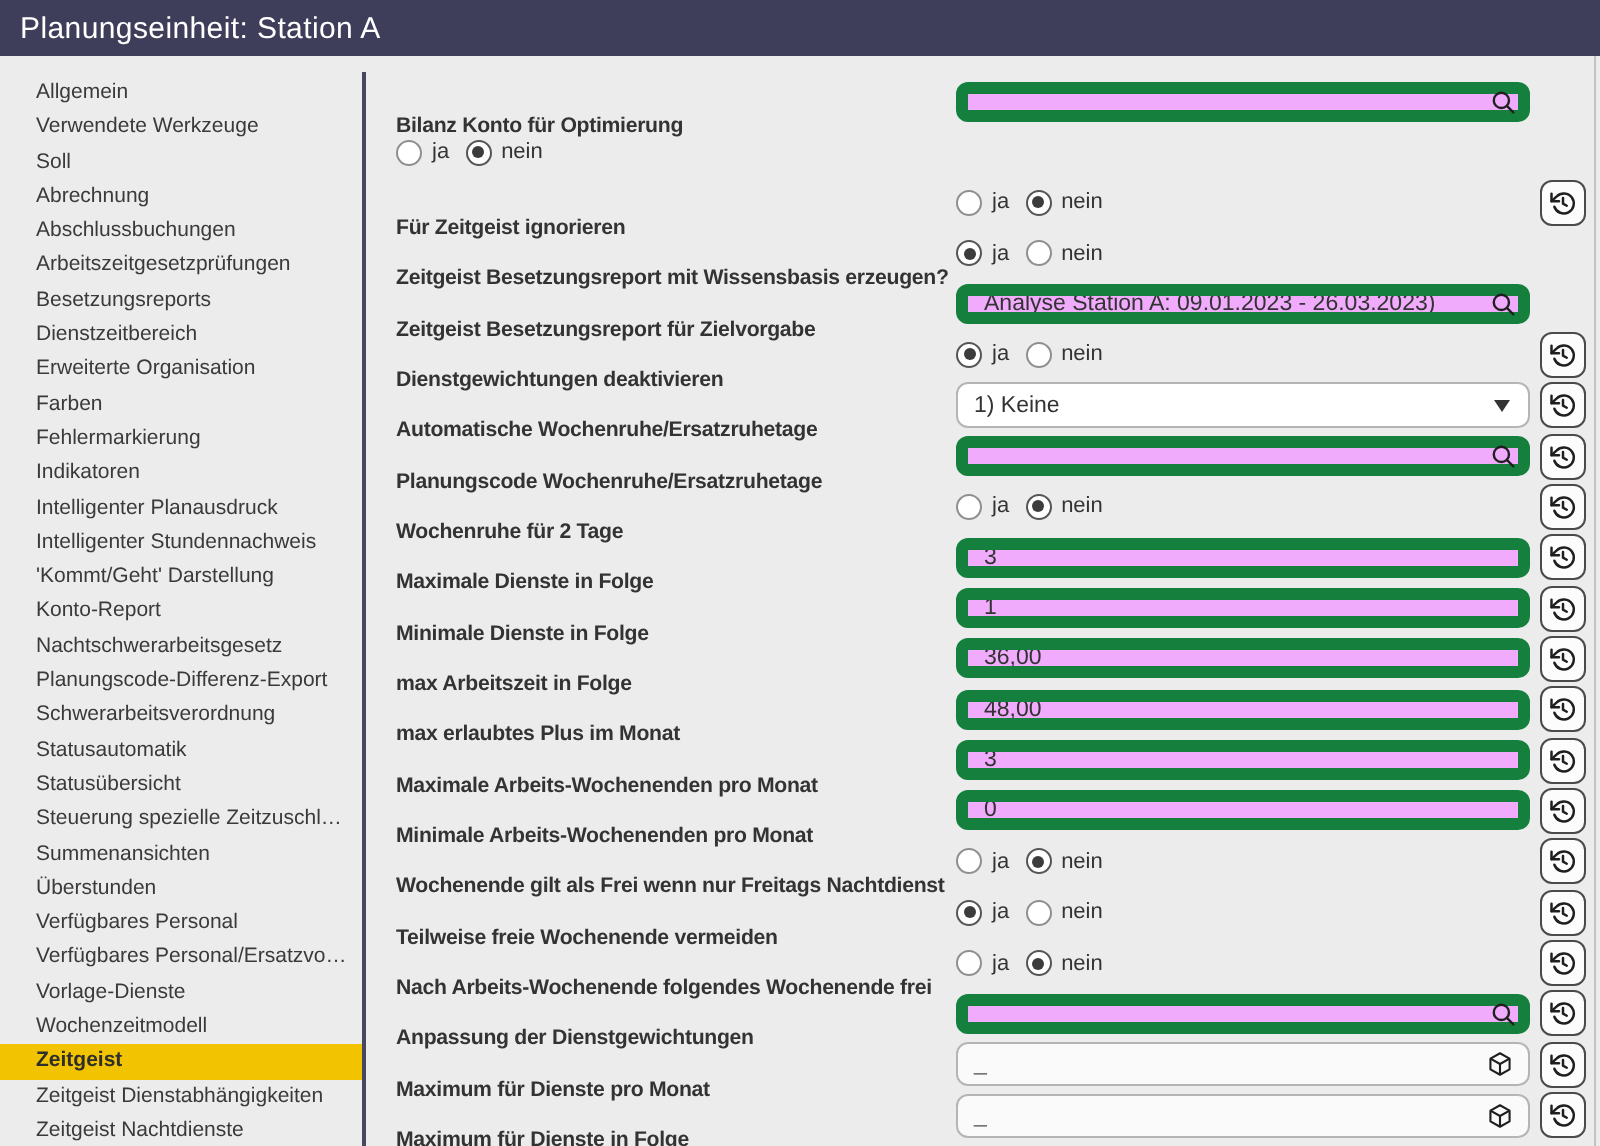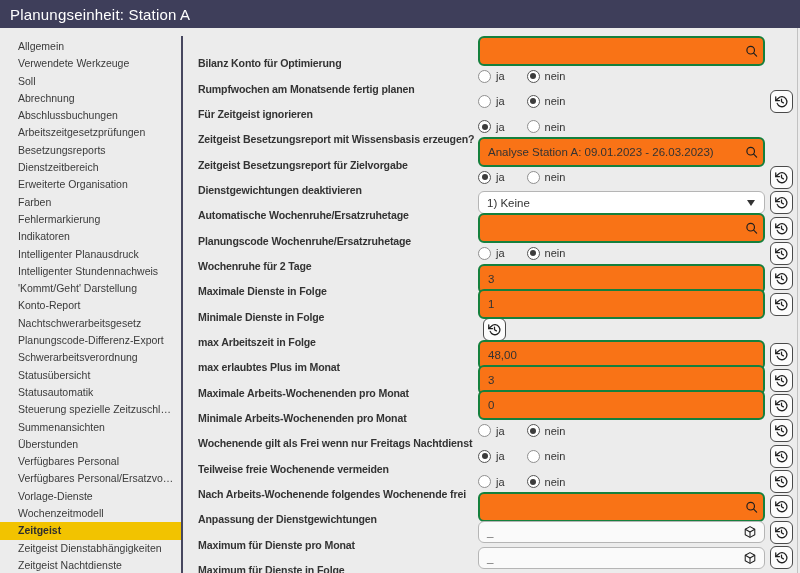--- a/index.html
+++ b/index.html
@@ -18,35 +18,35 @@
   .side-item.selected{background:#F2C300;font-weight:700;color:#2e2e2e;}
 
   .main{flex:1;padding:10px 0 0 15px;}
   .row{display:flex;align-items:center;height:25.35px;}
   .row-label{width:280px;flex:0 0 280px;font-size:10.6px;font-weight:600;color:#333;
     letter-spacing:-0.15px;white-space:nowrap;overflow:hidden;margin-top:25px;}
   .row-control{width:287px;flex:0 0 287px;position:relative;display:flex;align-items:center;}
   .row-reset{flex:0 0 33px;display:flex;align-items:center;justify-content:center;}
 
   .inputbox{position:relative;width:100%;display:flex;align-items:center;}
-  .fld{width:100%;height:30px;border:2px solid #15803d;border-radius:6px;background:#f97316;
+  .fld{width:100%;height:20px;border:6px solid #15803d;border-radius:6px;background:#f0abfc;
     padding:0 26px 0 8px;font-size:11.5px;color:#333;font-family:inherit;outline:none;}
   .fld.plain{padding-right:8px;}
   .input-icon{position:absolute;right:7px;top:50%;transform:translateY(-50%);display:flex;cursor:pointer;}
 
   .selectbox{width:100%;height:23px;border:1px solid #B5B5B5;border-radius:6px;background:#fff;
     display:flex;align-items:center;padding:0 22px 0 8px;font-size:11.5px;color:#333;
     position:relative;cursor:pointer;}
   .caret{position:absolute;right:9px;top:50%;margin-top:-2.5px;width:0;height:0;
     border-left:4.5px solid transparent;border-right:4.5px solid transparent;border-top:6px solid #333;}
 
   .lockedbox{width:100%;height:22px;border:1px solid #B5B5B5;border-radius:6px;background:#FAFAFA;
     display:flex;align-items:center;padding:0 24px 0 8px;font-size:11.5px;color:#666;position:relative;}
 
-  .radio-group{display:flex;align-items:center;gap:22px;font-size:11px;color:#333;}
+  .radio-group{display:flex;align-items:center;gap:8px;font-size:11px;color:#333;}
   .radio-opt{display:flex;align-items:center;gap:5px;cursor:pointer;}
   .radio{width:13px;height:13px;border:1px solid #8F8F8F;border-radius:50%;background:#fff;position:relative;}
   .radio.checked{border-color:#555;}
   .radio.checked::after{content:"";position:absolute;left:2.5px;top:2.5px;width:6px;height:6px;
     border-radius:50%;background:#3C3C3C;}
 
   .reset-btn{width:23px;height:23px;border:1.6px solid #4A4A4A;border-radius:6px;background:#FCFCFC;
     display:flex;align-items:center;justify-content:center;padding:0;cursor:pointer;}
 
   .right-edge{position:absolute;right:2px;top:0;bottom:0;width:1px;background:#C2C2C2;}
@@ -73,22 +73,22 @@
         <div class="side-item">Farben</div>
         <div class="side-item">Fehlermarkierung</div>
         <div class="side-item">Indikatoren</div>
         <div class="side-item">Intelligenter Planausdruck</div>
         <div class="side-item">Intelligenter Stundennachweis</div>
         <div class="side-item">'Kommt/Geht' Darstellung</div>
         <div class="side-item">Konto-Report</div>
         <div class="side-item">Nachtschwerarbeitsgesetz</div>
         <div class="side-item">Planungscode-Differenz-Export</div>
         <div class="side-item">Schwerarbeitsverordnung</div>
+        <div class="side-item">Statusautomatik</div>
         <div class="side-item">Statusübersicht</div>
-        <div class="side-item">Statusautomatik</div>
         <div class="side-item">Steuerung spezielle Zeitzuschl…</div>
         <div class="side-item">Summenansichten</div>
         <div class="side-item">Überstunden</div>
         <div class="side-item">Verfügbares Personal</div>
         <div class="side-item">Verfügbares Personal/Ersatzvo…</div>
         <div class="side-item">Vorlage-Dienste</div>
         <div class="side-item">Wochenzeitmodell</div>
         <div class="side-item selected">Zeitgeist</div>
         <div class="side-item">Zeitgeist Dienstabhängigkeiten</div>
         <div class="side-item">Zeitgeist Nachtdienste</div>
@@ -106,21 +106,20 @@
                 <svg width="13" height="13" viewBox="0 0 24 24" fill="none" stroke="#1f1f1f" stroke-width="2.2" stroke-linecap="round">
                   <circle cx="10.5" cy="10.5" r="7"></circle>
                   <line x1="16" y1="16" x2="21.5" y2="21.5"></line>
                 </svg>
               </span>
             </span>
           </div>
           <div class="row-reset"></div>
         </div>
         <div class="row">
-          <div class="row-label">Rumpfwochen am Monatsende fertig planen</div>
           <div class="row-control">
             <span class="radio-group">
               <span class="radio-opt">
                 <span class="radio"></span>
                 <span>ja</span>
               </span>
               <span class="radio-opt">
                 <span class="radio checked"></span>
                 <span>nein</span>
               </span>
@@ -315,20 +314,25 @@
                   <polyline points="2.8,4.5 2.8,10.5 8.8,10.5"></polyline>
                   <path d="M5.1 15 a8 8 0 1 0 1.9 -8.3 L2.8 10.5"></path>
                   <polyline points="12,8 12,12.5 15,14.2"></polyline>
                 </svg>
               </span>
             </button>
           </div>
         </div>
         <div class="row">
           <div class="row-label">max Arbeitszeit in Folge</div>
+          <div class="row-control">
+            <span class="inputbox">
+              <input class="fld plain" value="36,00" style="">
+            </span>
+          </div>
           <div class="row-reset">
             <button class="reset-btn">
               <span style="display: flex;">
                 <svg width="15" height="15" viewBox="0 0 24 24" fill="none" stroke="#1f1f1f" stroke-width="2" stroke-linecap="round" stroke-linejoin="round">
                   <polyline points="2.8,4.5 2.8,10.5 8.8,10.5"></polyline>
                   <path d="M5.1 15 a8 8 0 1 0 1.9 -8.3 L2.8 10.5"></path>
                   <polyline points="12,8 12,12.5 15,14.2"></polyline>
                 </svg>
               </span>
             </button>

